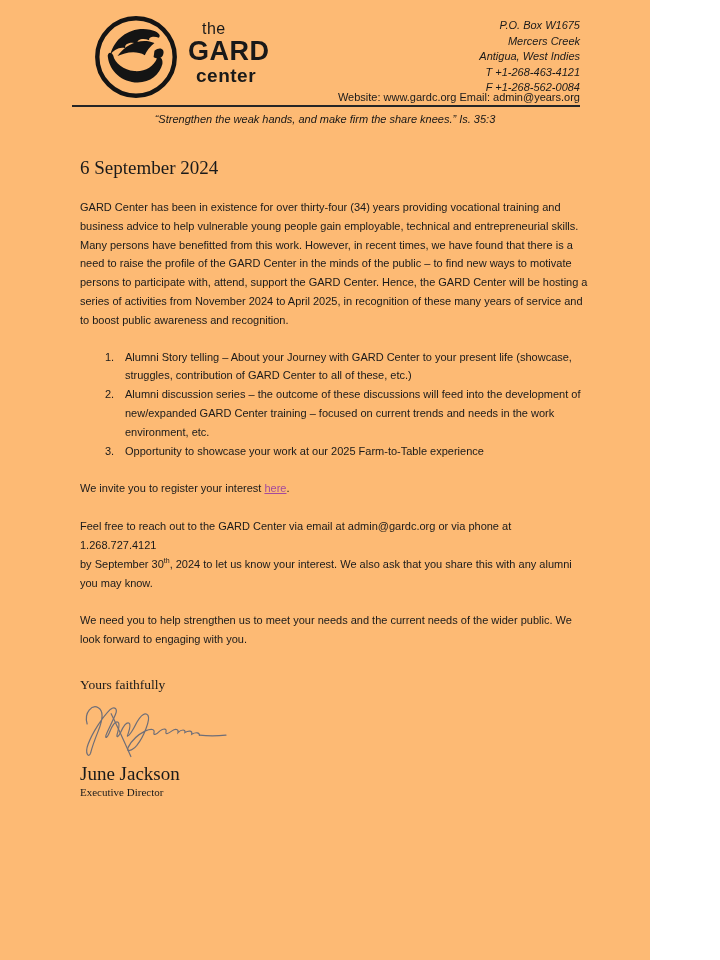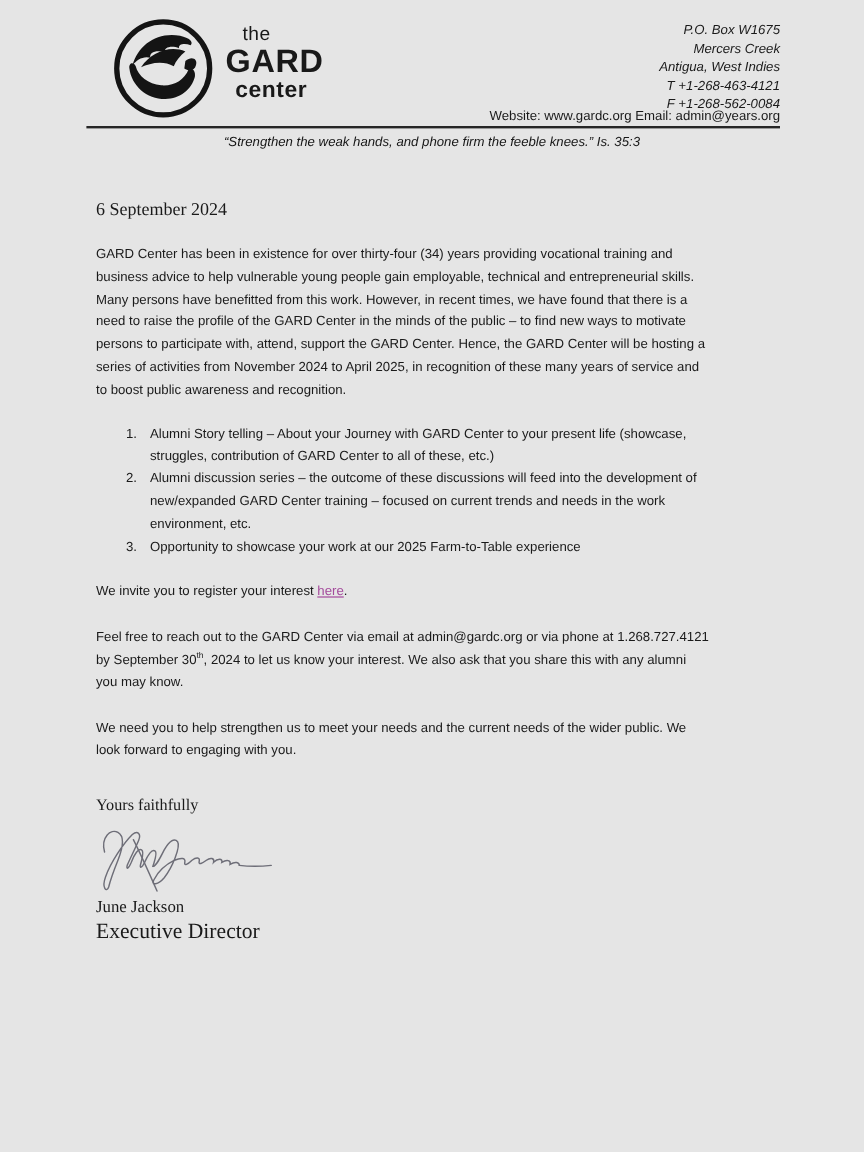--- a/index.html
+++ b/index.html
@@ -1,20 +1,20 @@
 <!DOCTYPE html>
 <html><head>
 <meta charset="utf-8">
 <style>
   html, body { margin: 0; padding: 0; background: #ffffff; }
   .page {
     position: relative;
-    width: 720px;
+    width: 650px;
     height: 960px;
-    background: #e5e5e5;
+    background: #fdba74;
     color: #1a1a1a;
     font-family: "Liberation Sans", sans-serif;
     overflow: hidden;
     box-sizing: border-box;
     padding-top: 13px;
   }
 
   
   .header-row {
     display: flex;
@@ -53,39 +53,39 @@
     text-align: center;
     font-style: italic;
     font-size: 11px;
     margin-top: 6px;
     color: #161616;
   }
 
   
   .letter-body { padding: 0 62px 0 80px; }
   .serif { font-family: "Liberation Serif", serif; }
-  .date-line { font-size: 15px; margin: 42px 0 0 0; }
+  .date-line { font-size: 19px; margin: 32px 0 0 0; }
   .para {
     font-size: 11px;
     line-height: 18.8px;
     margin: 19px 0 0 0;
     white-space: pre-line;
   }
   .tight { margin-top: 0; }
   ol.invite-list { list-style: none; margin: 18px 0 0 0; padding: 0 0 0 25px; }
   ol.invite-list li { display: flex; font-size: 11px; line-height: 18.8px; }
   ol.invite-list .num { width: 20px; flex: 0 0 auto; }
   ol.invite-list .li-text { white-space: pre-line; }
   a.reg-link { text-decoration: underline; cursor: pointer; }
   sup { font-size: 7px; vertical-align: super; line-height: 0; }
 
   .closing-line { font-size: 13.5px; margin: 28px 0 3px 0; }
   .signature { margin: 6px 0 0 2px; display: block; }
-  .signer-name  { font-size: 14px; margin: 2px 0 0 0; }
-  .signer-title { font-size: 18px; margin: 1px 0 0 0; }
+  .signer-name  { font-size: 19px; margin: 2px 0 0 0; }
+  .signer-title { font-size: 11px; margin: 1px 0 0 0; }
 </style>
 </head>
 <body>
 
 <div class="page">
 
   <div class="header-row">
     <div class="logo-block">
       <svg class="logo-mark" viewBox="0 0 100 100" aria-hidden="true">
         <circle cx="50" cy="50" r="44" fill="none" stroke="#141414" stroke-width="5"></circle>
@@ -102,21 +102,21 @@
     </div>
     <div class="contact-block">P.O. Box W1675
 Mercers Creek
 Antigua, West Indies
 T +1-268-463-4121
 F +1-268-562-0084</div>
   </div>
 
   <div class="website-line">Website: www.gardc.org  Email:  admin@years.org</div>
   <hr class="rule">
-  <div class="quote">“Strengthen the weak hands, and phone firm the feeble knees.” Is. 35:3</div>
+  <div class="quote">“Strengthen the weak hands, and make firm the share knees.” Is. 35:3</div>
 
   <div class="letter-body">
 
     <p class="date-line serif">6 September 2024</p>
 
     <p class="para">GARD Center has been in existence for over thirty-four (34) years providing vocational training and
 business advice to help vulnerable young people gain employable, technical and entrepreneurial skills.
 Many persons have benefitted from this work. However, in recent times, we have found that there is a
 need to raise the profile of the GARD Center in the minds of the public – to find new ways to motivate
 persons to participate with, attend, support the GARD Center. Hence, the GARD Center will be hosting a

